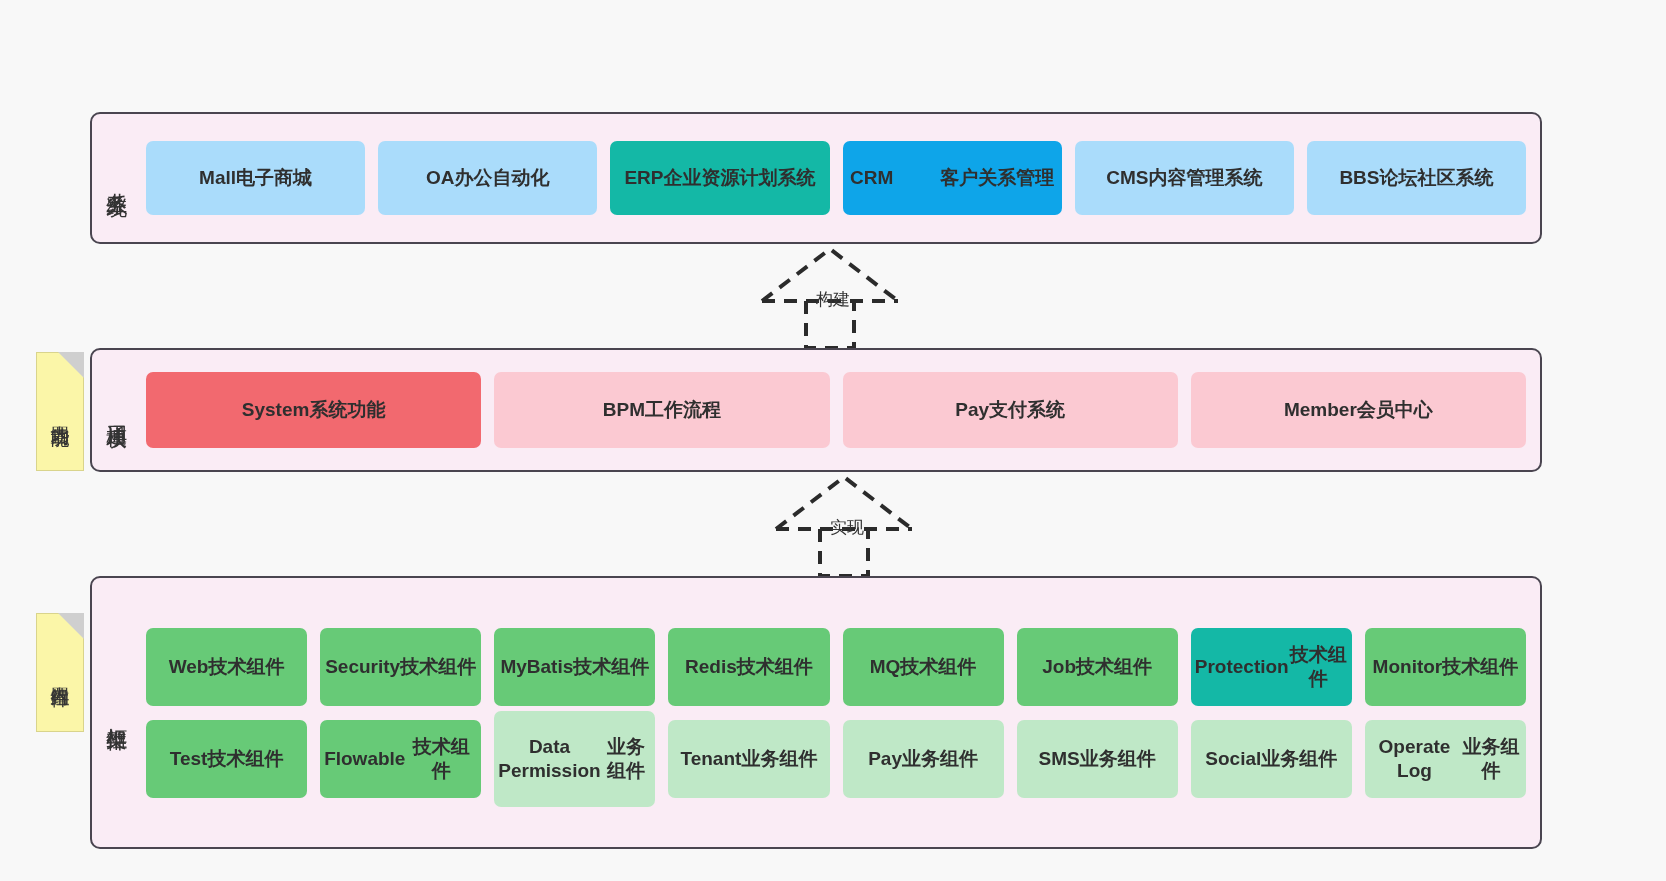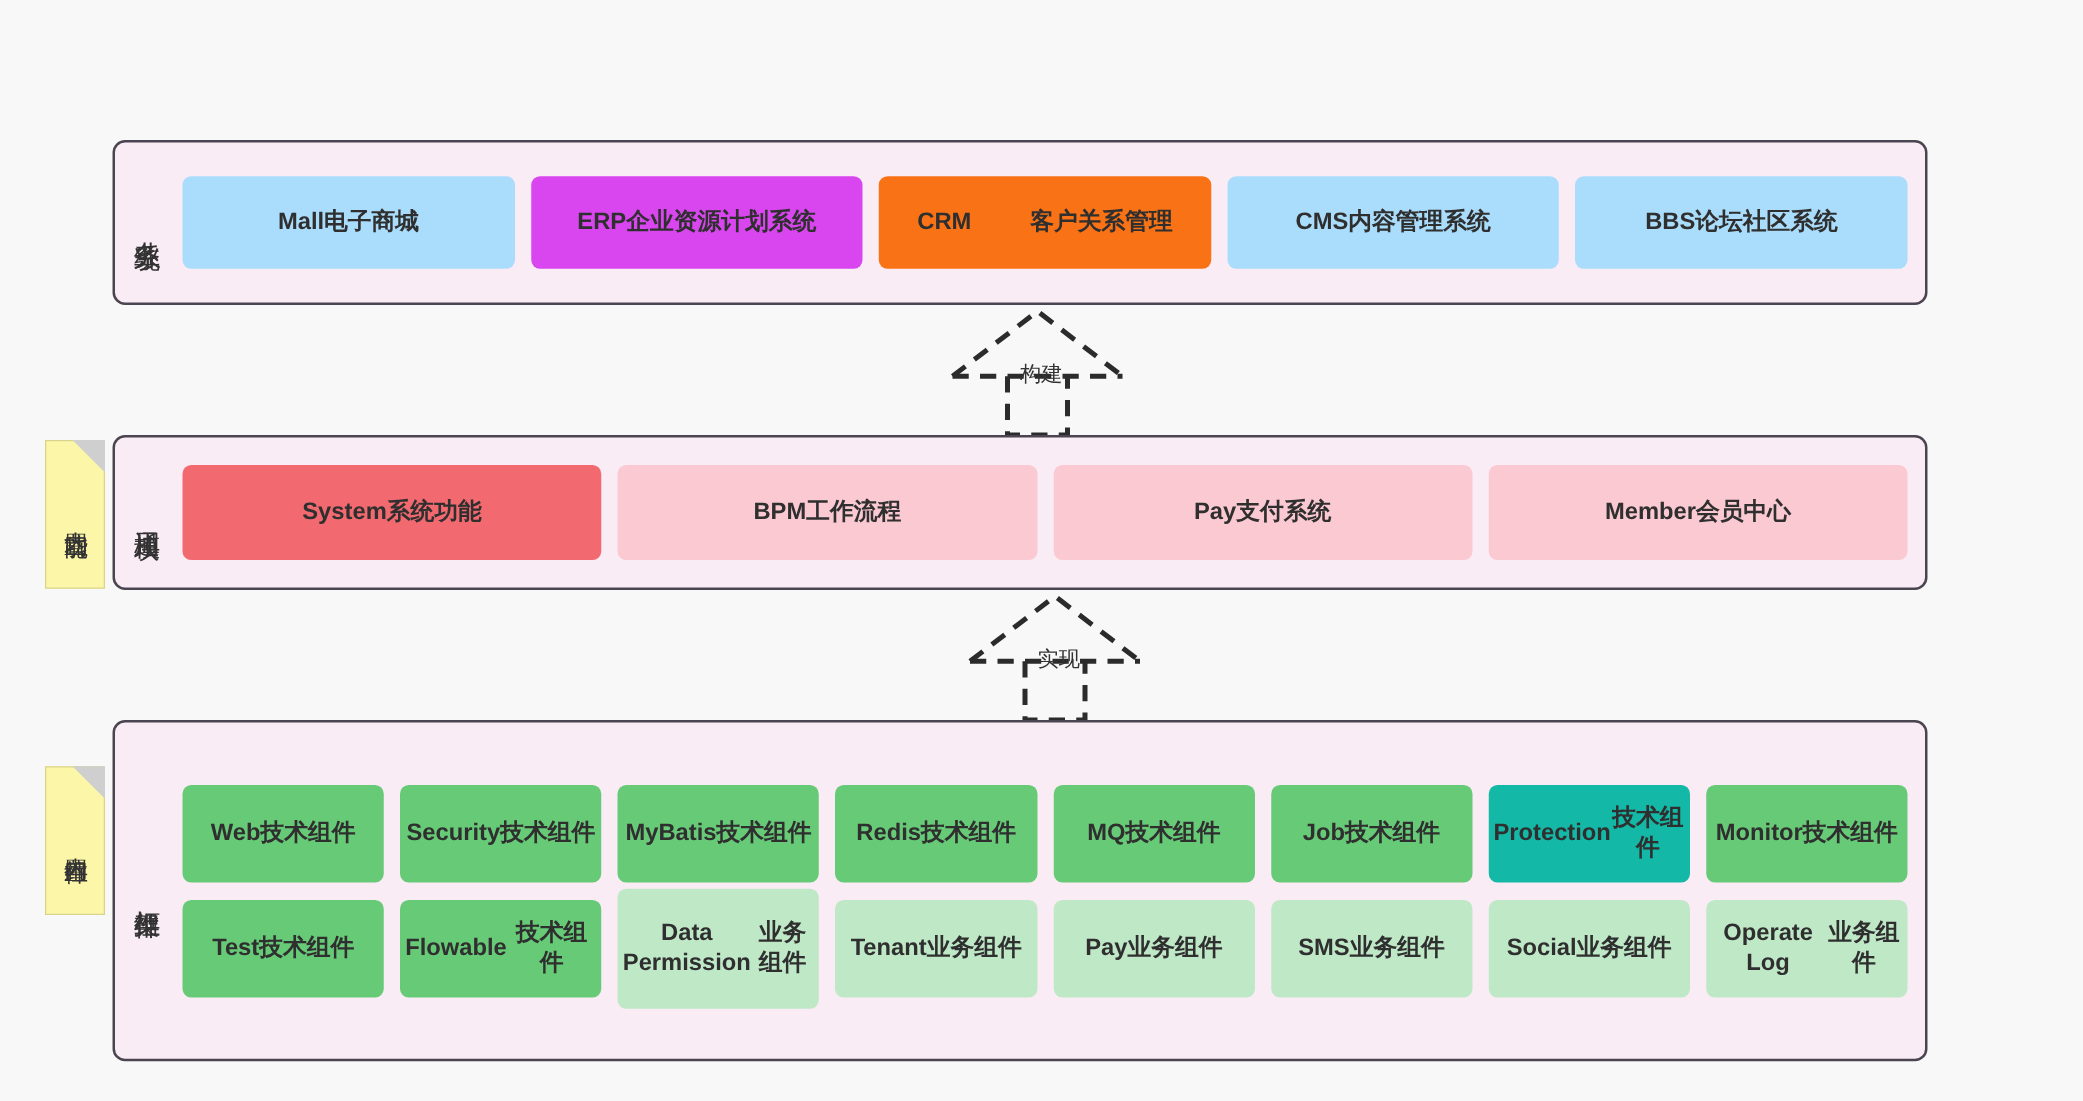--- a/index.html
+++ b/index.html
@@ -177,25 +177,29 @@
 <div class="canvas">
 
   <div class="layer" id="layer-business">
     <div class="layer-title">业务系统</div>
     <div class="layer-body">
       <div class="row">
         <div class="cell" style="background: rgb(170, 220, 251);">
           <span class="t1">Mall</span>
           <span class="t2">电子商城</span>
         </div>
-        <div class="cell" style="background: #d946ef;">
+        <div class="cell" style="background: rgb(170, 220, 251);">
+          <span class="t1">OA</span>
+          <span class="t2">办公自动化</span>
+        </div>
+        <div class="cell" style="background: #14b8a6;">
           <span class="t1">ERP</span>
           <span class="t2">企业资源计划系统</span>
         </div>
-        <div class="cell" style="background: #f97316; gap: 47px;">
+        <div class="cell" style="background: #0ea5e9; gap: 47px;">
           <span class="t1">CRM</span>
           <span class="t2">客户关系管理</span>
         </div>
         <div class="cell" style="background: rgb(170, 220, 251);">
           <span class="t1">CMS</span>
           <span class="t2">内容管理系统</span>
         </div>
         <div class="cell" style="background: rgb(170, 220, 251);">
           <span class="t1">BBS</span>
           <span class="t2">论坛社区系统</span>

